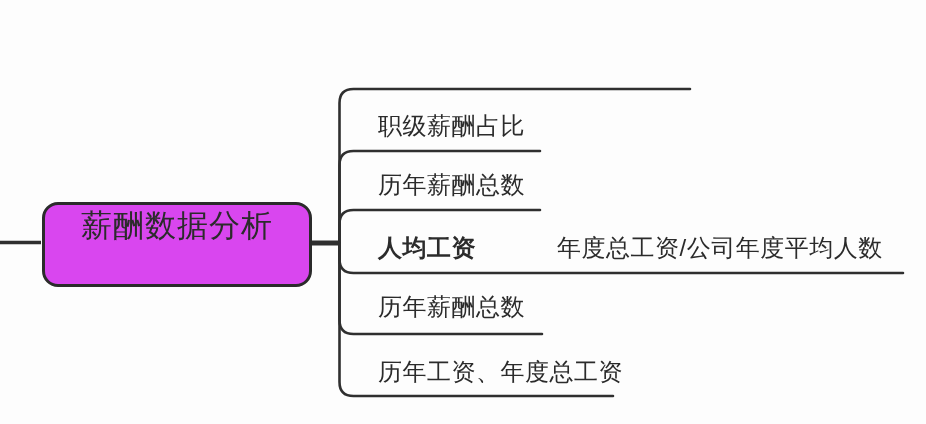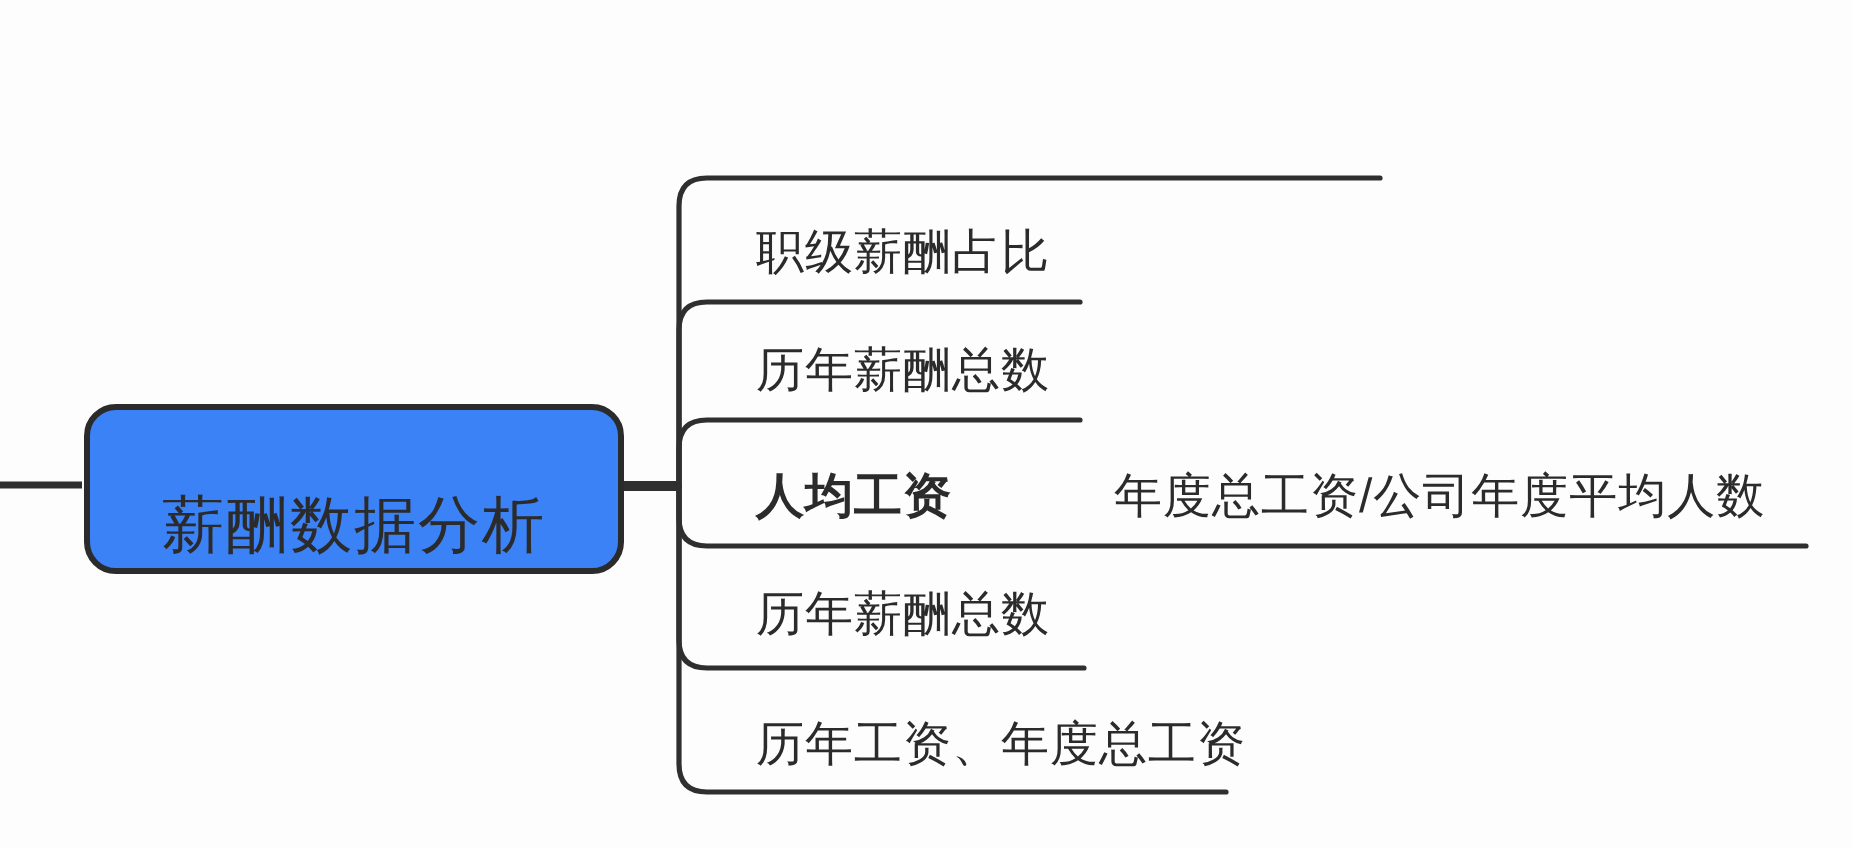--- a/index.html
+++ b/index.html
@@ -20,25 +20,25 @@
     left: 0; top: 0;
     width: 926px; height: 424px;
   }
   .root-node {
     position: absolute;
     left: 42px;
     top: 202px;
     width: 270px;
     height: 85px;
     box-sizing: border-box;
-    background: #3b82f6;
+    background: #d946ef;
     border: 3px solid #2b2b2b;
     border-radius: 16px;
     display: flex;
-    align-items: flex-end;
+    align-items: flex-start;
     justify-content: center;
     cursor: default;
   }
   .root-label {
     font-size: 31px;
     color: #2b2b2b;
     letter-spacing: 1px;
     white-space: nowrap;
   }
   .topic-label {

